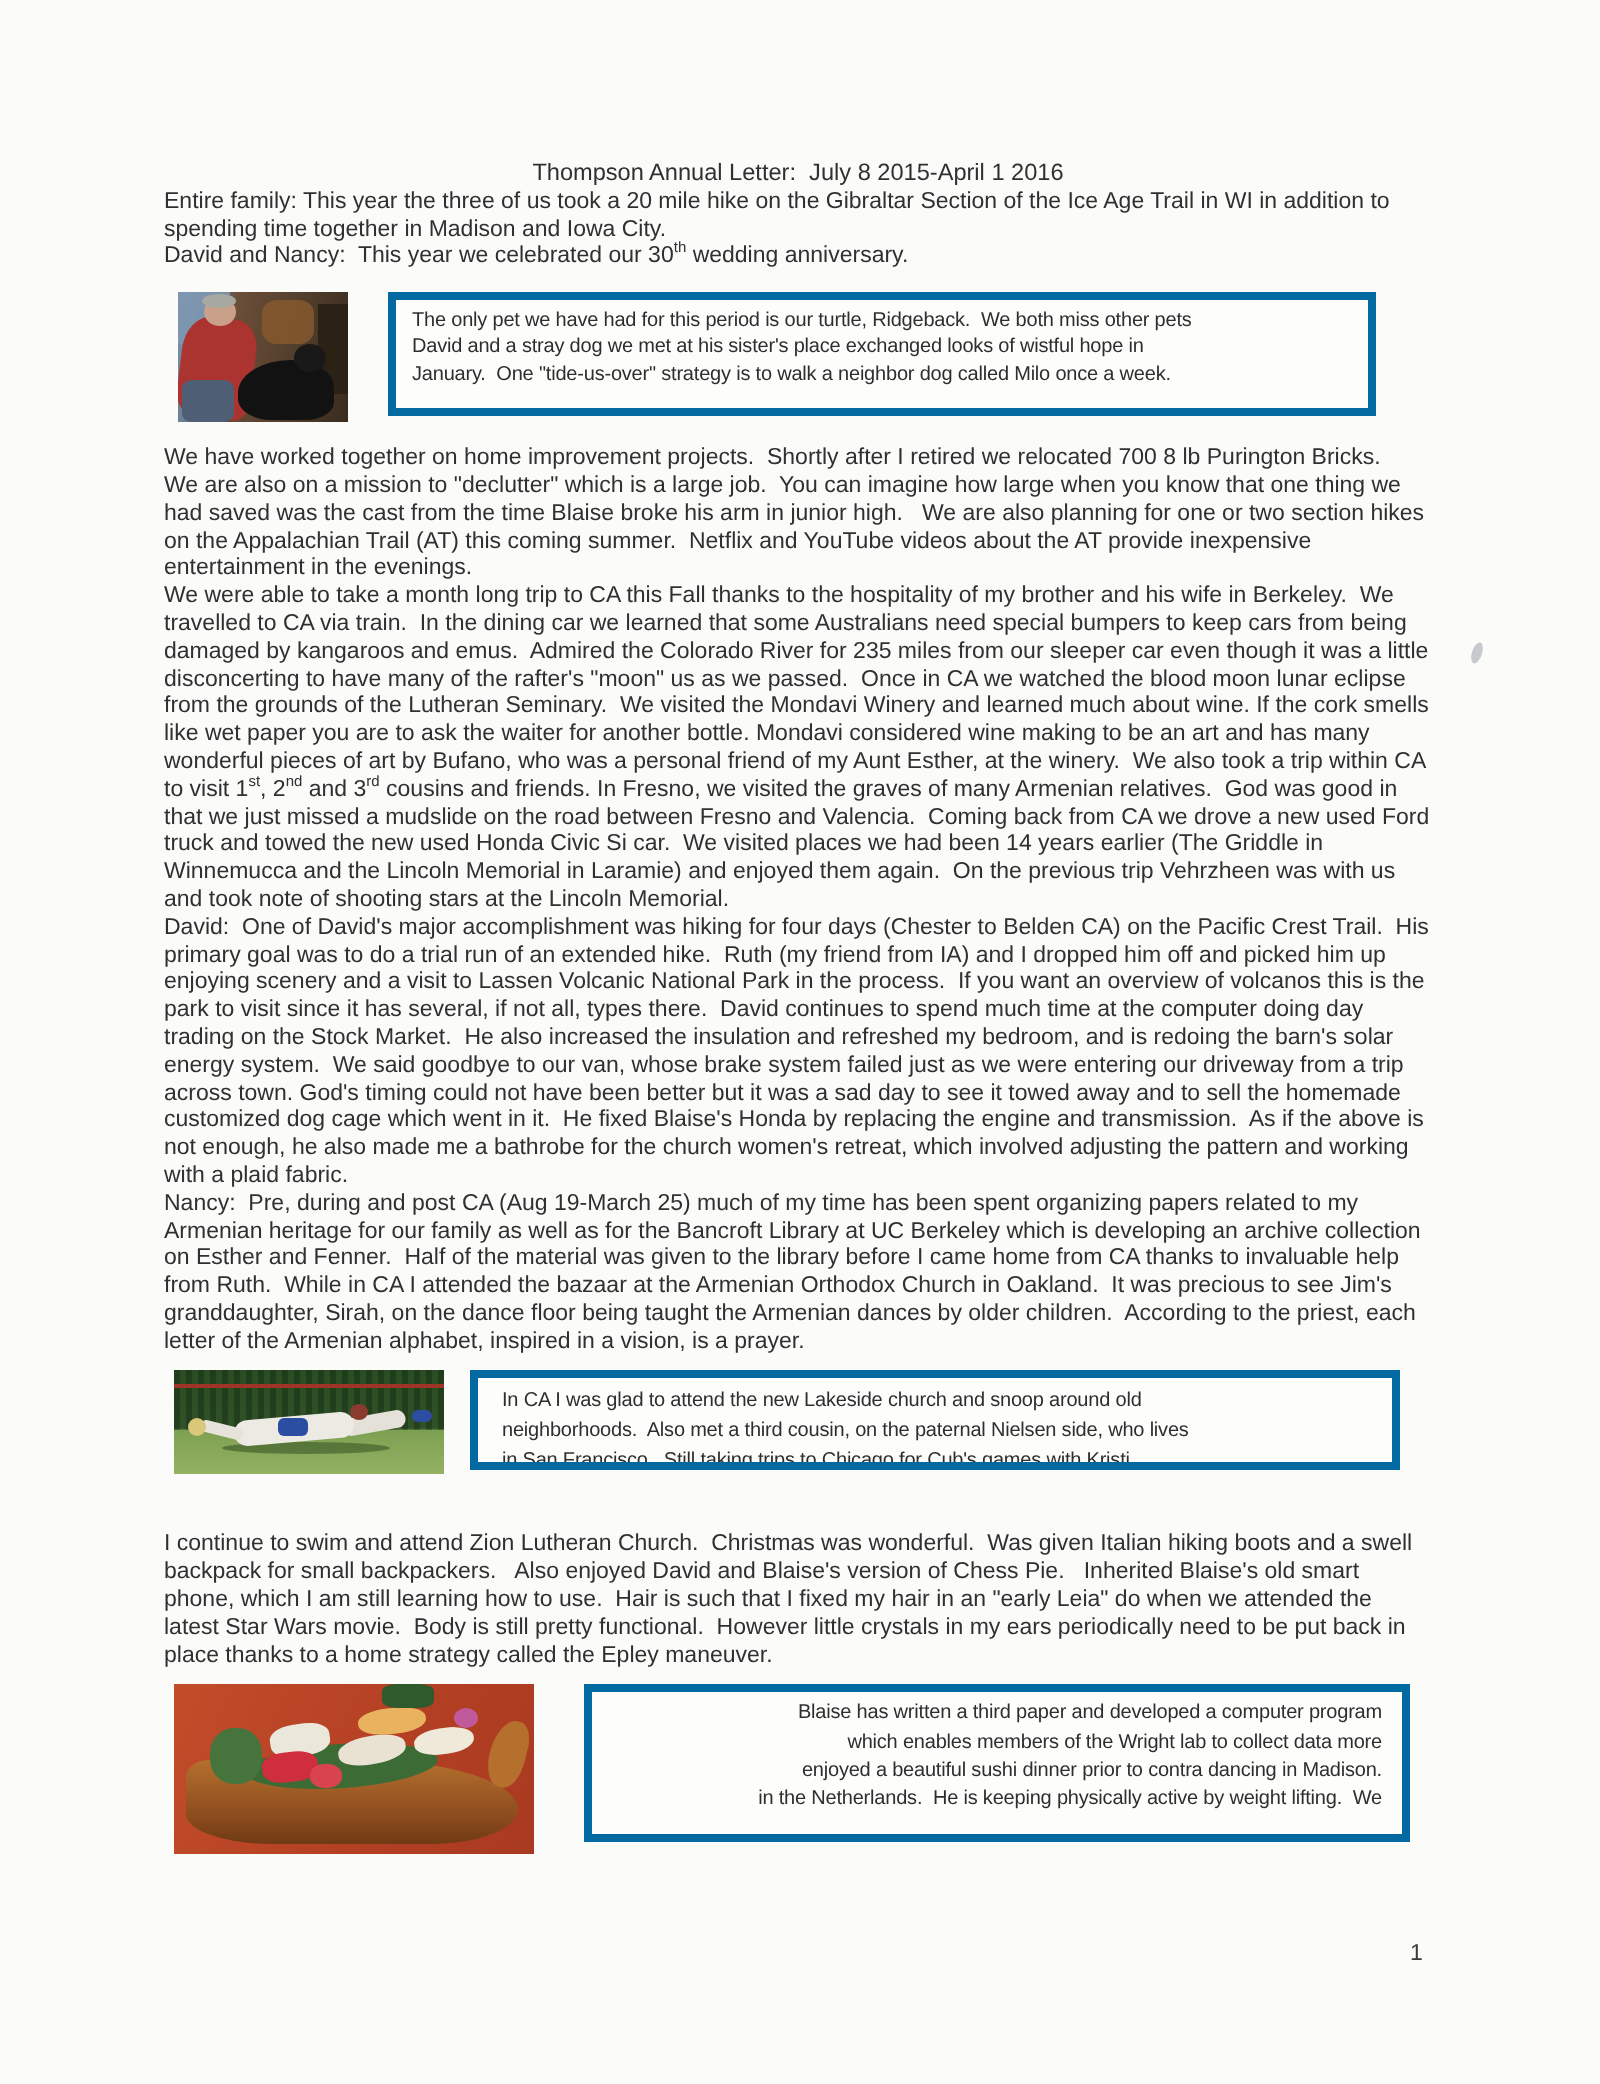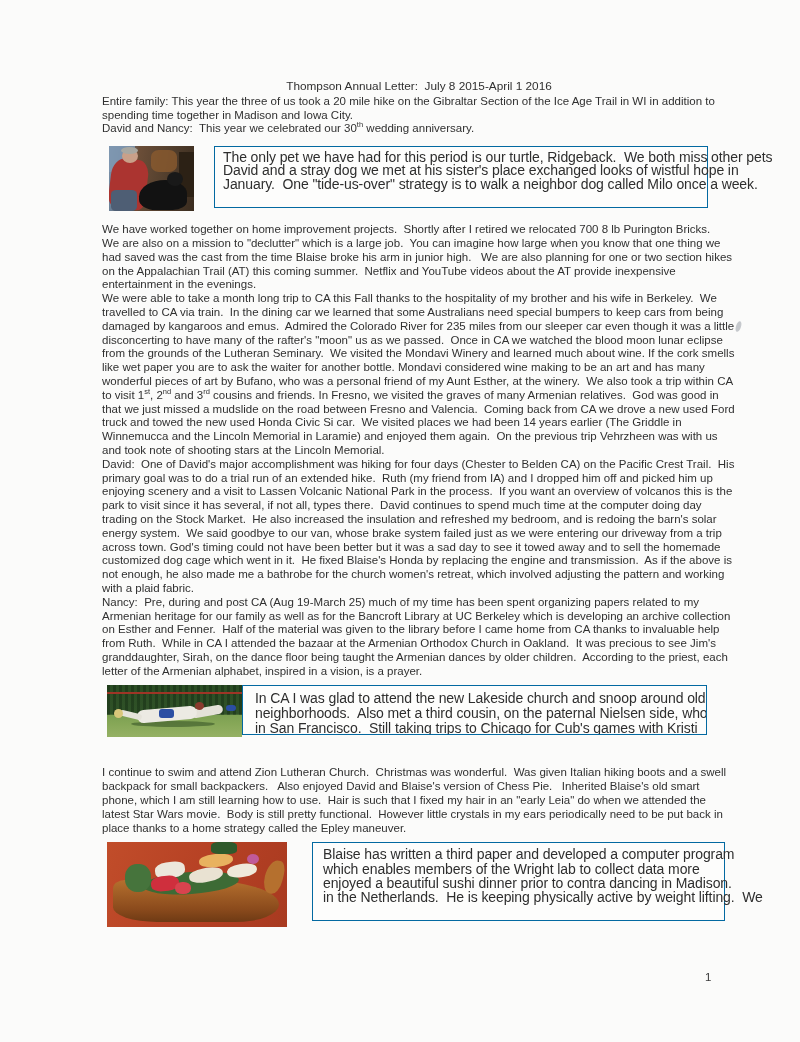--- a/index.html
+++ b/index.html
@@ -5,41 +5,41 @@
   html,body{margin:0;padding:0;}
   body{
     width:800px;height:1042px;position:relative;overflow:hidden;
     background:#fbfbfa;
     font-family:"Liberation Sans","DejaVu Sans",sans-serif;
     color:#303030;
     -webkit-font-smoothing:antialiased;
   }
   .page{position:absolute;inset:0;}
   .content{
-    position:absolute;left:102px;top:80px;width:634px;
+    position:absolute;left:82px;top:80px;width:634px;
     font-size:11.5px;line-height:13.8px;letter-spacing:0px;
   }
   .title{
     text-align:center;font-size:11.8px;margin-bottom:1px;white-space:pre-wrap;
   }
   .para{margin:0;white-space:pre-wrap;}
   .b{font-weight:normal;}
   sup{font-size:7.5px;line-height:0;vertical-align:super;}
   .figrow{display:flex;align-items:flex-start;}
   .fig1{margin:10px 0 12px 7px;gap:20px;}
-  .fig2{margin:7px 0 29px 5px;gap:0;}
+  .fig2{margin:7px 0 29px 5px;gap:13px;}
   .fig3{margin:7px 0 0 5px;gap:25px;}
   .textbox{
-    border:1px solid #0369a1;box-sizing:border-box;background:#fdfdfc;
-    font-size:14px;letter-spacing:-0.1px;color:#2e2e2e;
+    border:4px solid #0369a1;box-sizing:border-box;background:#fdfdfc;
+    font-size:10px;letter-spacing:-0.1px;color:#2e2e2e;
   }
   .bline{white-space:pre;}
   .box1{width:494px;height:62px;padding:4px 8px;line-height:13.2px;}
   .box2{width:465px;height:50px;padding:5px 12px 0;line-height:14.6px;overflow:hidden;}
-  .box3{width:413px;height:79px;padding:4px 10px;line-height:14.2px;}
+  .box3{width:413px;height:79px;padding:4px 10px;line-height:14.2px;text-align:right;}
   .photo{position:relative;overflow:hidden;flex:none;}
   .photo *{position:absolute;}
   
   .photo-pet{width:85px;height:65px;background:linear-gradient(100deg,#7e95ad 0%,#6b7f95 14%,#6b4e38 32%,#54402e 62%,#3a2c1f 100%);}
   .p1-window{left:0;top:0;width:26px;height:26px;background:#7f98b2;opacity:.85;}
   .p1-chair{right:0;top:6px;width:15px;height:45px;background:#2c2115;}
   .p1-warm{left:42px;top:4px;width:26px;height:22px;background:#8a5a2e;border-radius:30%;opacity:.8;}
   .p1-man{left:1px;top:13px;width:37px;height:50px;background:#ab3430;border-radius:35% 30% 20% 25%;transform:rotate(7deg);}
   .p1-leg{left:2px;top:44px;width:26px;height:21px;background:#4e5e74;border-radius:20%;}
   .p1-head{left:13px;top:3px;width:16px;height:14px;background:#c9a089;border-radius:50%;}

